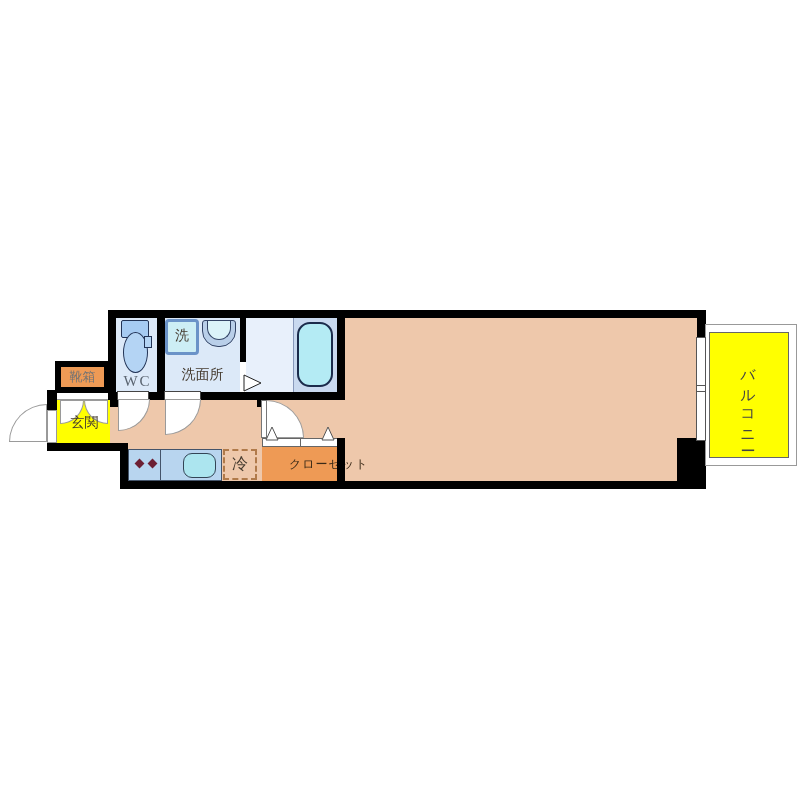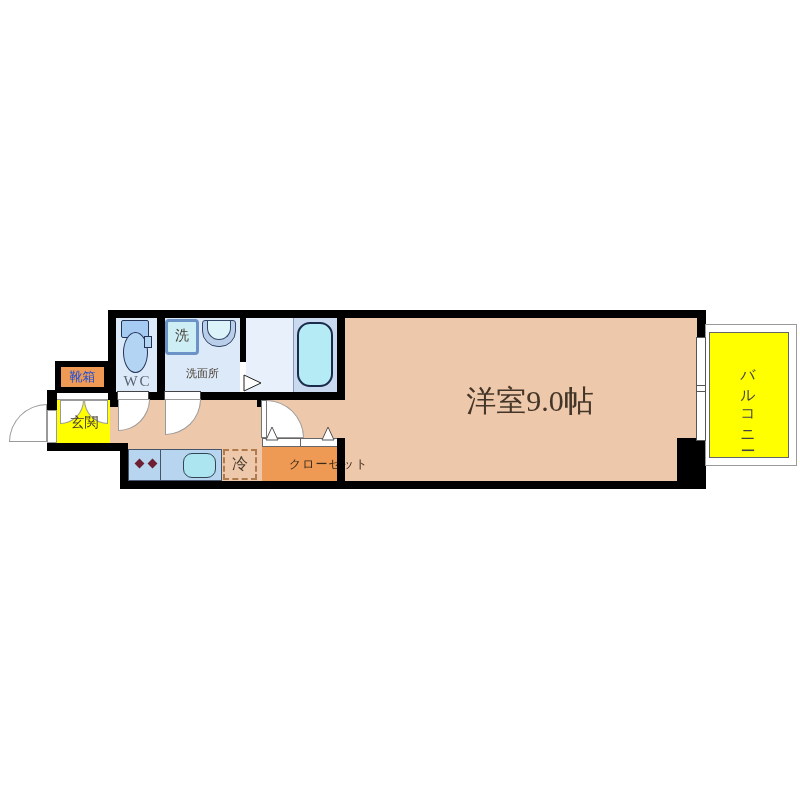--- a/index.html
+++ b/index.html
@@ -39,21 +39,21 @@
   <div class="abs" style="left:223px;top:449px;width:34px;height:31px;border:2px dashed #b07a4a;"></div>
   <div class="abs label" style="left:223px;top:455px;width:34px;font-size:16px;">冷</div>
 
   <div class="abs" style="left:262px;top:446px;width:75px;height:36px;background:#ee9a55;border-top:1px solid #7a5a3a;"></div>
   <div class="abs label" style="left:262px;top:458px;width:75px;font-size:12px;letter-spacing:1px;color:#3a2a18;padding-left:27px;">クローゼット</div>
 
   <div class="abs opening" style="left:262px;top:438px;width:76px;height:9px;border-color:#666;"></div>
   <div class="abs" style="left:300px;top:438px;width:1px;height:9px;background:#666;"></div>
 
   <div class="abs" style="left:55px;top:361px;width:55px;height:32px;background:#ee9a55;border:6px solid #000;"></div>
-  <div class="abs label" style="left:55px;top:370px;width:55px;font-size:13px;color:#1d4ed8;">靴箱</div>
+  <div class="abs label" style="left:55px;top:370px;width:55px;font-size:13px;color:#737373;">靴箱</div>
 
   <div class="abs" style="left:57px;top:393px;width:52px;height:7px;background:#ffffff;border-bottom:1px solid #999;"></div>
 
   <div class="abs wall" style="left:108px;top:310px;width:598px;height:8px;"></div>
   <div class="abs wall" style="left:697px;top:310px;width:9px;height:28px;"></div>
   <div class="abs wall" style="left:677px;top:438px;width:29px;height:51px;"></div>
   <div class="abs wall" style="left:120px;top:481px;width:586px;height:8px;"></div>
   <div class="abs wall" style="left:120px;top:443px;width:8px;height:46px;"></div>
   <div class="abs wall" style="left:47px;top:443px;width:81px;height:8px;"></div>
   <div class="abs wall" style="left:47px;top:390px;width:10px;height:21px;"></div>
@@ -105,16 +105,15 @@
   <div class="abs" style="left:705px;top:324px;width:92px;height:142px;background:#ffffff;border:1px solid #999;"></div>
   <div class="abs" style="left:709px;top:332px;width:80px;height:126px;background:#ffff00;border:1px solid #666;"></div>
   <div class="abs label" style="left:736px;top:352px;width:20px;height:100px;font-size:15px;letter-spacing:4px;writing-mode:vertical-rl;color:#444;">バルコニー</div>
 
   <div class="abs opening" style="left:696px;top:337px;width:10px;height:104px;border-color:#555;"></div>
   <div class="abs" style="left:696px;top:385px;width:10px;height:1px;background:#555;"></div>
   <div class="abs" style="left:696px;top:391px;width:10px;height:1px;background:#555;"></div>
 
   <div class="abs label" style="left:57px;top:415px;width:55px;font-size:14px;">玄関</div>
   <div class="abs label" style="left:117px;top:373px;width:41px;font-size:15px;letter-spacing:2px;color:#5a6470;">WC</div>
-  <div class="abs label" style="left:165px;top:367px;width:75px;font-size:11px;">洗面所</div>
-  <div class="abs label" style="left:400px;top:384px;width:260px;font-size:30px;color:#433629;">洋室9.0帖</div>
+  <div class="abs label" style="left:165px;top:367px;width:75px;font-size:14px;">洗面所</div>
 
 </div>
 
 </body></html>

